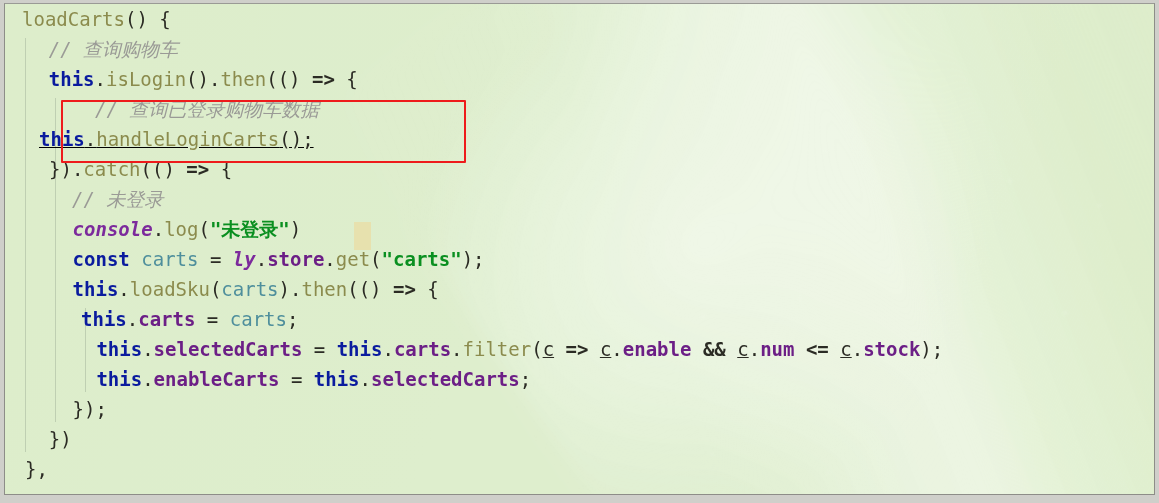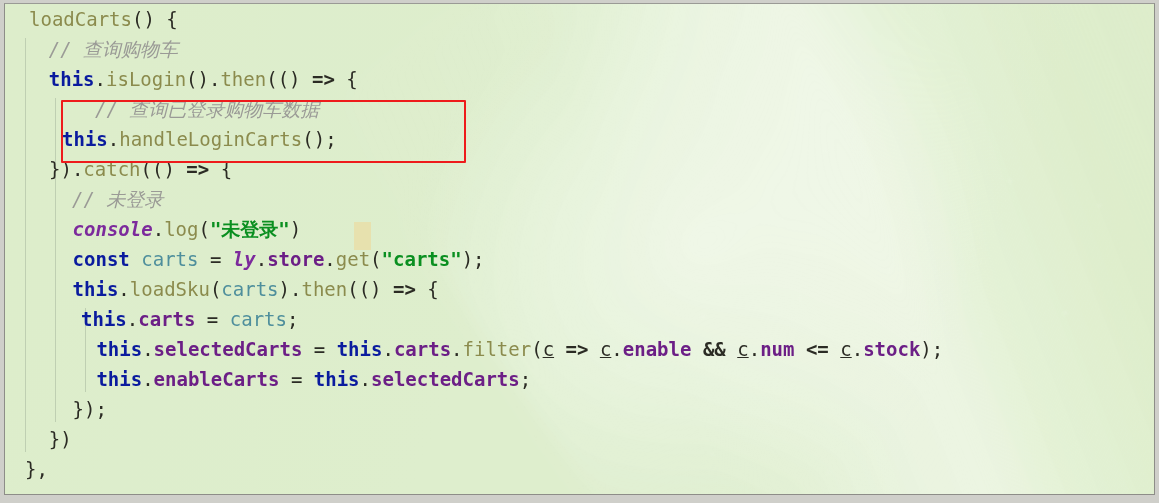--- a/index.html
+++ b/index.html
@@ -170,25 +170,25 @@
     </div>
     <div class="bg-tint"></div>
 
     <div class="indent-guides" id="indent-guides">
         <div class="guide" style="left: 20px; top: 34px; height: 414px;"></div>
         <div class="guide" style="left: 50px; top: 94px; height: 324px;"></div>
         <div class="guide" style="left: 80px; top: 304px; height: 84px;"></div>
       </div>
 
     <div class="code-area" id="code-area">
-        <div class="code-line" style="height: 30px; line-height: 30px; font-size: 19px;"><span class="ln-text" style="padding-left: 24px;"><span class="t-fn">loadCarts</span><span class="t-punct">() {</span></span></div>
+        <div class="code-line" style="height: 30px; line-height: 30px; font-size: 19px;"><span class="ln-text" style="padding-left: 17px;"><span class="t-fn">loadCarts</span><span class="t-punct">() {</span></span></div>
         <div class="code-line" style="height: 30px; line-height: 30px; font-size: 19px;"><span class="ln-text" style="padding-left: 43.8px;"><span class="t-cmt">// 查询购物车</span></span></div>
         <div class="code-line" style="height: 30px; line-height: 30px; font-size: 19px;"><span class="ln-text" style="padding-left: 43.8px;"><span class="t-kw">this</span><span class="t-punct">.</span><span class="t-fn">isLogin</span><span class="t-punct">().</span><span class="t-fn">then</span><span class="t-punct">(() </span><span class="t-op">=&gt;</span><span class="t-punct"> {</span></span></div>
         <div class="code-line" style="height: 30px; line-height: 30px; font-size: 19px;"><span class="ln-text" style="padding-left: 90px;"><span class="t-cmt">// 查询已登录购物车数据</span></span></div>
-        <div class="code-line" style="height: 30px; line-height: 30px; font-size: 19px;"><span class="ln-text" style="padding-left: 57px;"><span class="t-kw">this</span><span class="t-punct">.</span><span class="t-fn">handleLoginCarts</span><span class="t-punct">();</span></span></div>
+        <div class="code-line" style="height: 30px; line-height: 30px; font-size: 19px;"><span class="ln-text" style="padding-left: 34px; text-decoration: underline;"><span class="t-kw">this</span><span class="t-punct">.</span><span class="t-fn">handleLoginCarts</span><span class="t-punct">();</span></span></div>
         <div class="code-line" style="height: 30px; line-height: 30px; font-size: 19px;"><span class="ln-text" style="padding-left: 44px;"><span class="t-punct">}).</span><span class="t-fn">catch</span><span class="t-punct">(() </span><span class="t-op">=&gt;</span><span class="t-punct"> {</span></span></div>
         <div class="code-line" style="height: 30px; line-height: 30px; font-size: 19px;"><span class="ln-text" style="padding-left: 67px;"><span class="t-cmt">// 未登录</span></span></div>
         <div class="code-line" style="height: 30px; line-height: 30px; font-size: 19px;"><span class="ln-text" style="padding-left: 67.6px;"><span class="t-obj">console</span><span class="t-punct">.</span><span class="t-fn">log</span><span class="t-punct">(</span><span class="t-str">"未登录"</span><span class="t-punct">)</span></span></div>
         <div class="code-line" style="height: 30px; line-height: 30px; font-size: 19px;"><span class="ln-text" style="padding-left: 67.6px;"><span class="t-kw">const</span><span class="t-punct"> </span><span class="t-var">carts</span><span class="t-punct"> = </span><span class="t-obj">ly</span><span class="t-punct">.</span><span class="t-prop">store</span><span class="t-punct">.</span><span class="t-fn">get</span><span class="t-punct">(</span><span class="t-str">"carts"</span><span class="t-punct">);</span></span></div>
         <div class="code-line" style="height: 30px; line-height: 30px; font-size: 19px;"><span class="ln-text" style="padding-left: 67.6px;"><span class="t-kw">this</span><span class="t-punct">.</span><span class="t-fn">loadSku</span><span class="t-punct">(</span><span class="t-var">carts</span><span class="t-punct">).</span><span class="t-fn">then</span><span class="t-punct">(() </span><span class="t-op">=&gt;</span><span class="t-punct"> {</span></span></div>
         <div class="code-line" style="height: 30px; line-height: 30px; font-size: 19px;"><span class="ln-text" style="padding-left: 76px;"><span class="t-kw">this</span><span class="t-punct">.</span><span class="t-prop">carts</span><span class="t-punct"> = </span><span class="t-var">carts</span><span class="t-punct">;</span></span></div>
         <div class="code-line" style="height: 30px; line-height: 30px; font-size: 19px;"><span class="ln-text" style="padding-left: 91.4px;"><span class="t-kw">this</span><span class="t-punct">.</span><span class="t-prop">selectedCarts</span><span class="t-punct"> = </span><span class="t-kw">this</span><span class="t-punct">.</span><span class="t-prop">carts</span><span class="t-punct">.</span><span class="t-fn">filter</span><span class="t-punct">(</span><span class="t-param">c</span><span class="t-punct"> </span><span class="t-op">=&gt;</span><span class="t-punct"> </span><span class="t-param">c</span><span class="t-punct">.</span><span class="t-prop">enable</span><span class="t-punct"> </span><span class="t-op">&amp;&amp;</span><span class="t-punct"> </span><span class="t-param">c</span><span class="t-punct">.</span><span class="t-prop">num</span><span class="t-punct"> </span><span class="t-op">&lt;=</span><span class="t-punct"> </span><span class="t-param">c</span><span class="t-punct">.</span><span class="t-prop">stock</span><span class="t-punct">);</span></span></div>
         <div class="code-line" style="height: 30px; line-height: 30px; font-size: 19px;"><span class="ln-text" style="padding-left: 91.4px;"><span class="t-kw">this</span><span class="t-punct">.</span><span class="t-prop">enableCarts</span><span class="t-punct"> = </span><span class="t-kw">this</span><span class="t-punct">.</span><span class="t-prop">selectedCarts</span><span class="t-punct">;</span></span></div>
         <div class="code-line" style="height: 30px; line-height: 30px; font-size: 19px;"><span class="ln-text" style="padding-left: 67.6px;"><span class="t-punct">});</span></span></div>
         <div class="code-line" style="height: 30px; line-height: 30px; font-size: 19px;"><span class="ln-text" style="padding-left: 43.8px;"><span class="t-punct">})</span></span></div>

